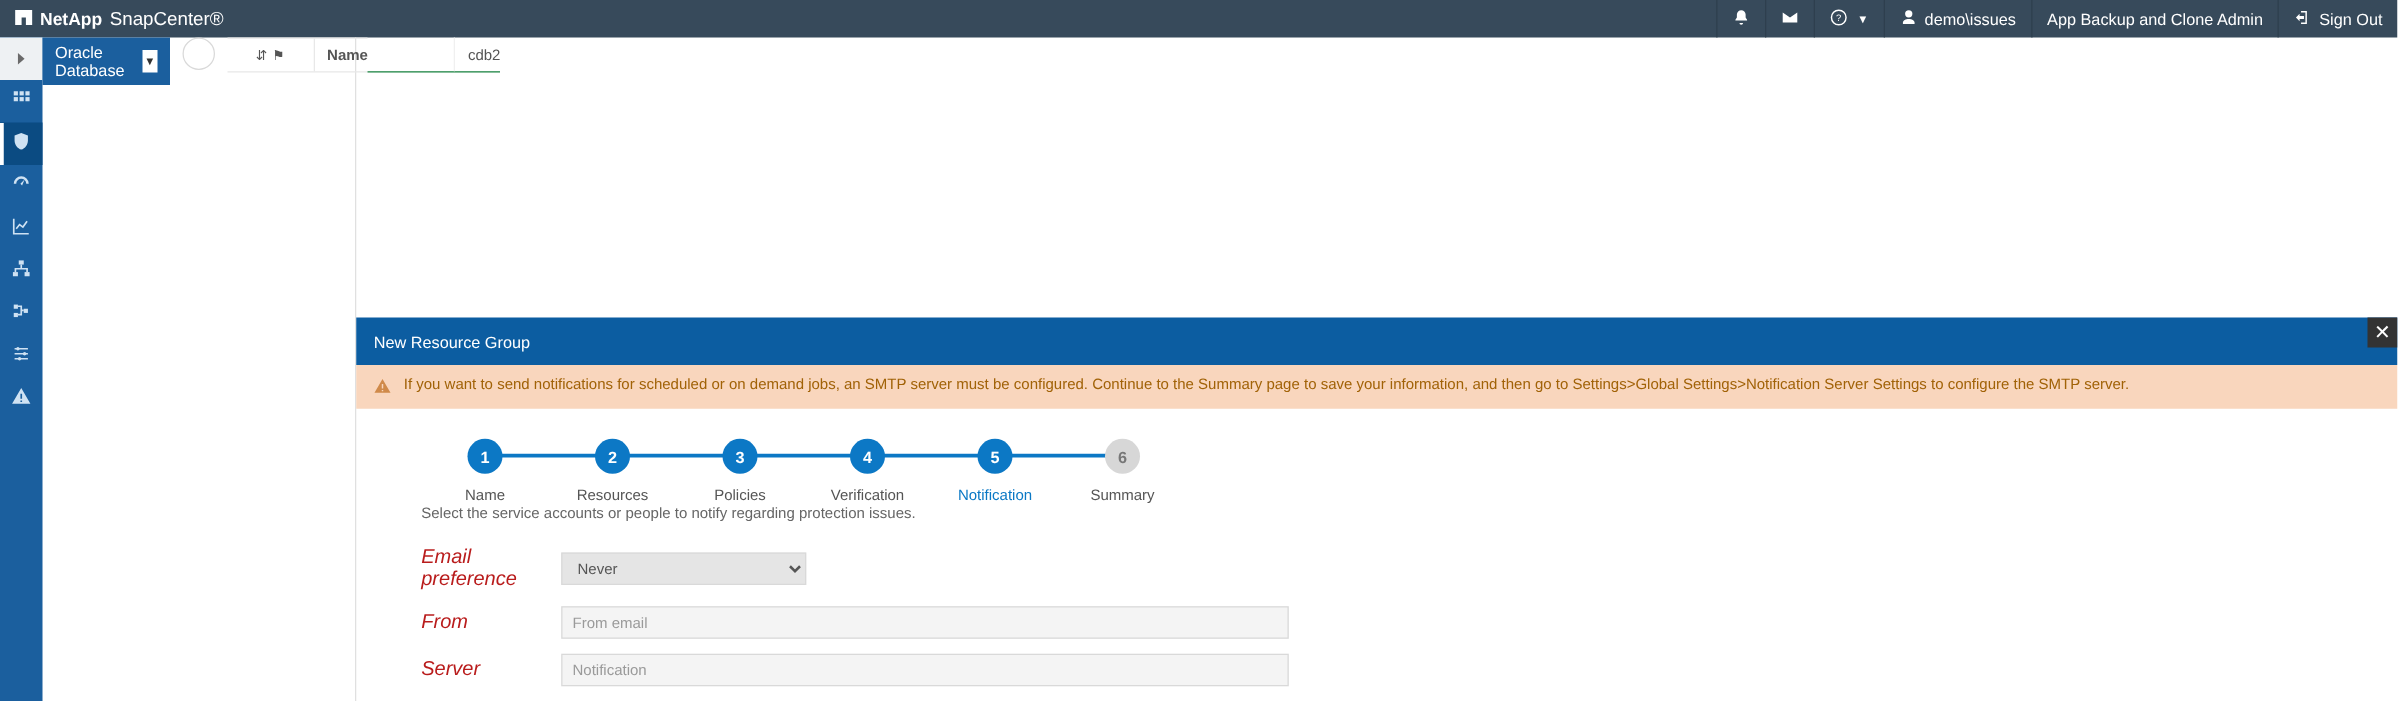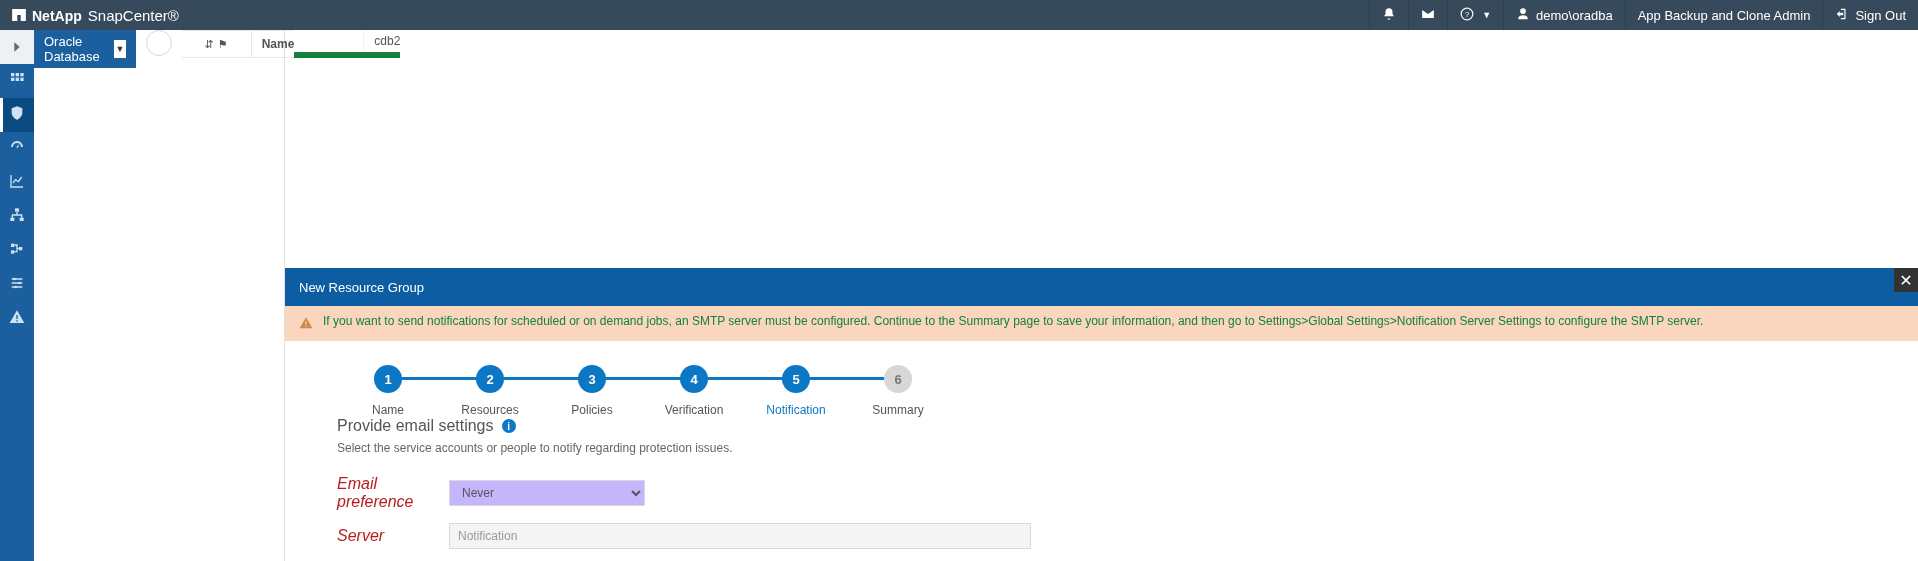--- a/index.html
+++ b/index.html
@@ -44,29 +44,29 @@
   
   .listpanel{width:251px;border-right:1px solid #e0e0e0;display:flex;flex-direction:row;}
   .listhead{height:38px;background:var(--sidebar-bg);color:#fff;display:flex;align-items:center;padding:0 10px;gap:8px;font-size:13px;}
   .listhead .dd{width:18px;height:18px;background:#fff;display:flex;align-items:center;justify-content:center;color:#333;font-size:9px;cursor:pointer;}
   .search-wrap{padding:0 10px;}
   .search-wrap input{width:100%;height:26px;border:1px solid var(--border);border-radius:13px;padding:0 12px;font-size:12px;color:#555;}
   .search-wrap input::placeholder{color:#9a9a9a;}
   .table-hd{display:flex;height:28px;border-top:1px solid #e8e8e8;border-bottom:1px solid #e8e8e8;font-size:12px;color:#555;}
   .table-hd .c1{width:70px;display:flex;align-items:center;justify-content:center;gap:4px;border-right:1px solid #e8e8e8;}
   .table-hd .c2{flex:1;display:flex;align-items:center;padding-left:10px;font-weight:600;}
-  .table-row{display:flex;height:28px;border-bottom:6px solid #15803d;font-size:12px;color:#555;}
+  .table-row{display:flex;height:28px;border-bottom:1px solid #15803d;font-size:12px;color:#555;}
   .table-row .c1{width:70px;border-right:1px solid #f0f0f0;}
   .table-row .c2{flex:1;display:flex;align-items:center;padding-left:10px;}
 
   
   .main{flex:1;display:flex;flex-direction:column;position:relative;justify-content:flex-end;}
   .wiz-head{height:38px;background:var(--wizard-head);color:#fff;display:flex;align-items:center;padding:0 14px;font-size:13px;position:relative;}
   .wiz-close{position:absolute;right:0;top:0;width:24px;height:24px;background:#333;color:#fff;display:flex;align-items:center;justify-content:center;font-size:16px;cursor:pointer;}
-  .warn{background:var(--warn-bg);display:flex;align-items:flex-start;padding:8px 14px;font-size:12px;color:#15803d;gap:10px;}
+  .warn{background:var(--warn-bg);display:flex;align-items:flex-start;padding:8px 14px;font-size:12px;color:#a16207;gap:10px;}
   .warn svg{width:14px;height:14px;flex-shrink:0;margin-top:2px;fill:#d08a4a;}
   .content{padding:24px 0 0 52px;}
 
   
   .steprow{display:flex;align-items:flex-start;}
   .stepcol{width:102px;display:flex;flex-direction:column;align-items:center;position:relative;}
   .stepcol .num{width:28px;height:28px;border-radius:50%;background:var(--step-blue);color:#fff;display:flex;align-items:center;justify-content:center;font-size:13px;font-weight:600;}
   .stepcol.future .num{background:#d7d7d7;color:#777;}
   .stepcol .txt{margin-top:10px;font-size:12px;color:#555;}
   .stepcol.active .txt{color:var(--link);}
@@ -76,21 +76,21 @@
   .stepcol .num{position:relative;z-index:2;}
   .stepcol{z-index:1;}
 
   
   .sect-title{font-size:16px;color:#555;display:flex;align-items:center;gap:8px;margin-bottom:6px;}
   .info-icon{width:14px;height:14px;border-radius:50%;background:var(--link);color:#fff;font-size:10px;font-weight:700;display:flex;align-items:center;justify-content:center;}
   .sect-sub{font-size:12px;color:#666;margin-bottom:20px;}
   .form-row{display:flex;align-items:center;margin-bottom:12px;}
   .form-row .flabel{width:112px;font-size:16px;color:#b91c1c;font-style:italic;}
   .form-row select,.form-row input[type=text]{height:26px;border:1px solid var(--border);font-size:12px;padding:0 8px;color:#555;}
-  .form-row select{width:196px;background:#c4b5fd;}
+  .form-row select{width:196px;background:#e5e5e5;}
   .form-row input[type=text]{width:582px;background:#f4f4f4;}
   .form-row input[type=text]::placeholder{color:#9a9a9a;}
   .chk-row{display:flex;align-items:center;gap:6px;font-size:12px;color:#555;margin-top:6px;}
   .chk-row input{width:13px;height:13px;}
 </style>
 </head>
 <body>
 
 <div class="topbar">
   <div class="brand">
@@ -117,21 +117,21 @@
     <span><svg viewBox="0 0 24 24">
           <circle cx="12" cy="12" r="10" fill="none" stroke="#fff" stroke-width="2"></circle>
           <text x="12" y="17" text-anchor="middle" font-size="13" fill="#fff" font-family="Arial">?</text>
         </svg></span>
     <span class="top-caret">▼</span>
   </div>
   <div class="top-item">
     <span><svg viewBox="0 0 24 24">
           <path d="M12 12a5 5 0 1 0-5-5 5 5 0 0 0 5 5zm0 2c-4 0-8 2-8 5v2h16v-2c0-3-4-5-8-5z"></path>
         </svg></span>
-    <span>demo\oradba</span>
+    <span>demo\issues</span>
   </div>
   <div class="top-item">
     <span>App Backup and Clone Admin</span>
   </div>
   <div class="top-item">
     <span><svg viewBox="0 0 24 24">
           <path d="M10 3h8v18h-8v-2h6V5h-6zM3 12l5-5v3h6v4H8v3z"></path>
         </svg></span>
     <span>Sign Out</span>
   </div>
@@ -263,31 +263,31 @@
             <div class="num">5</div>
             <div class="txt">Notification</div>
             <div class="bar"></div>
           </div>
           <div class="stepcol future">
             <div class="num">6</div>
             <div class="txt">Summary</div>
           </div>
         </div>
 
-      <div class="sect-title">
-        <span>Provide email settings</span>
-        <span class="info-icon">i</span>
-      </div>
       <div class="sect-sub">Select the service accounts or people to notify regarding protection issues.</div>
 
       <div class="form-row">
         <div class="flabel">Email preference</div>
         <select>
           <option>Never</option>
         </select>
       </div>
       <div class="form-row">
+        <div class="flabel">From</div>
+        <input type="text" placeholder="From email" style="">
+      </div>
+      <div class="form-row">
         <div class="flabel">Server</div>
         <input type="text" placeholder="Notification" style="">
       </div>
     </div>
   </div>
 </div>
 
 </body></html>

